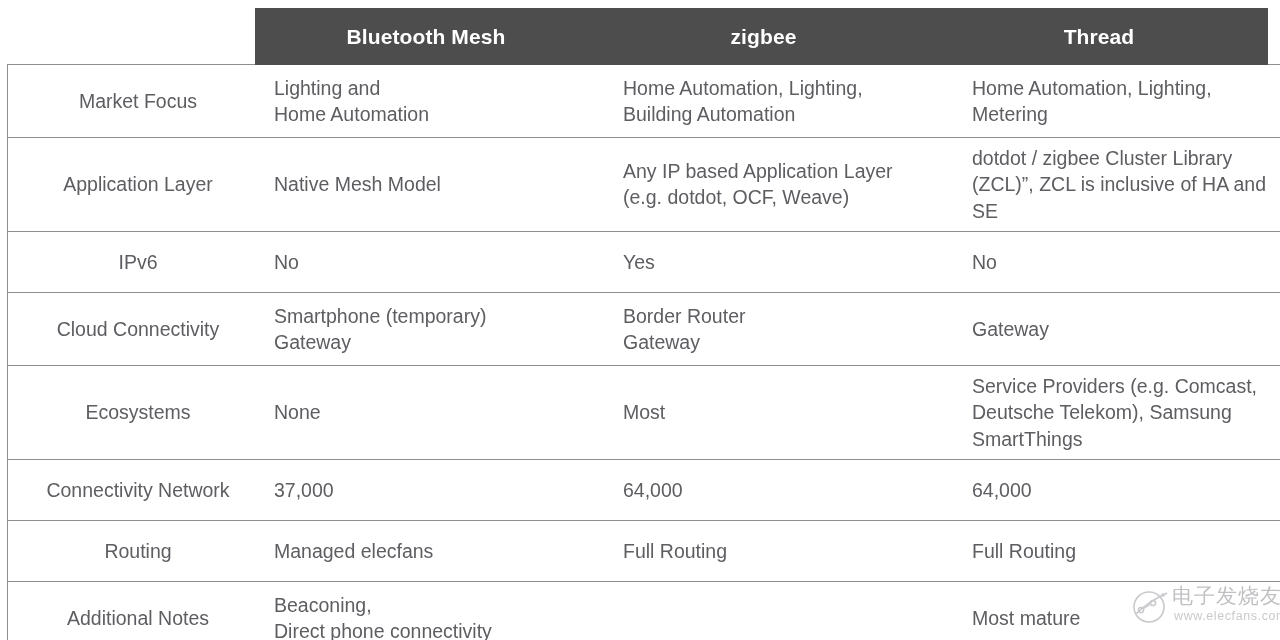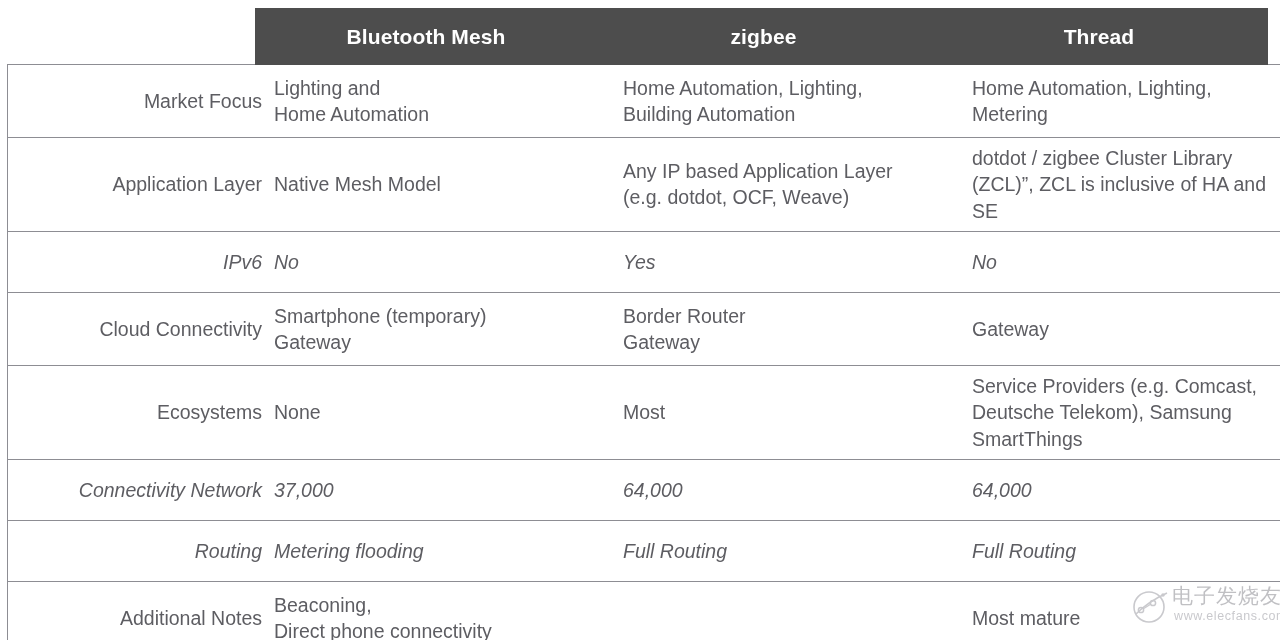--- a/index.html
+++ b/index.html
@@ -66,32 +66,32 @@
     vertical-align: middle;
   }
   .comparison-table tr > td:first-child {
     border-left: 1px solid #8d8d93;
   }
   .comparison-table tr > td:last-child {
     border-right: 1px solid #8d8d93;
   }
   .col-label {
     width: 248px;
-    text-align: right;
+    text-align: center;
     padding-left: 14px;
   }
   .col-val {
     width: 337px;
     text-align: left;
   }
   .col-val.last { width: 338px; }
 
   .r-tall td { height: 58px; }
   .r-xtall td { height: 76px; }
-  .r-short td { height: 46px; font-style: italic; }
+  .r-short td { height: 46px; }
 
   
   .watermark {
     position: absolute;
     left: 1128px;
     top: 578px;
     width: 150px;
     height: 56px;
     z-index: 6;
     pointer-events: none;
@@ -175,21 +175,21 @@
 
       <tr class="r-short">
         <td class="col-label">Connectivity Network</td>
         <td class="col-val">37,000</td>
         <td class="col-val">64,000</td>
         <td class="col-val last">64,000</td>
       </tr>
 
       <tr class="r-short">
         <td class="col-label">Routing</td>
-        <td class="col-val">Metering flooding</td>
+        <td class="col-val">Managed elecfans</td>
         <td class="col-val">Full Routing</td>
         <td class="col-val last">Full Routing</td>
       </tr>
 
       <tr class="r-tall">
         <td class="col-label">Additional Notes</td>
         <td class="col-val">Beaconing,<br>Direct phone connectivity</td>
         <td class="col-val"></td>
         <td class="col-val last">Most mature</td>
       </tr>

